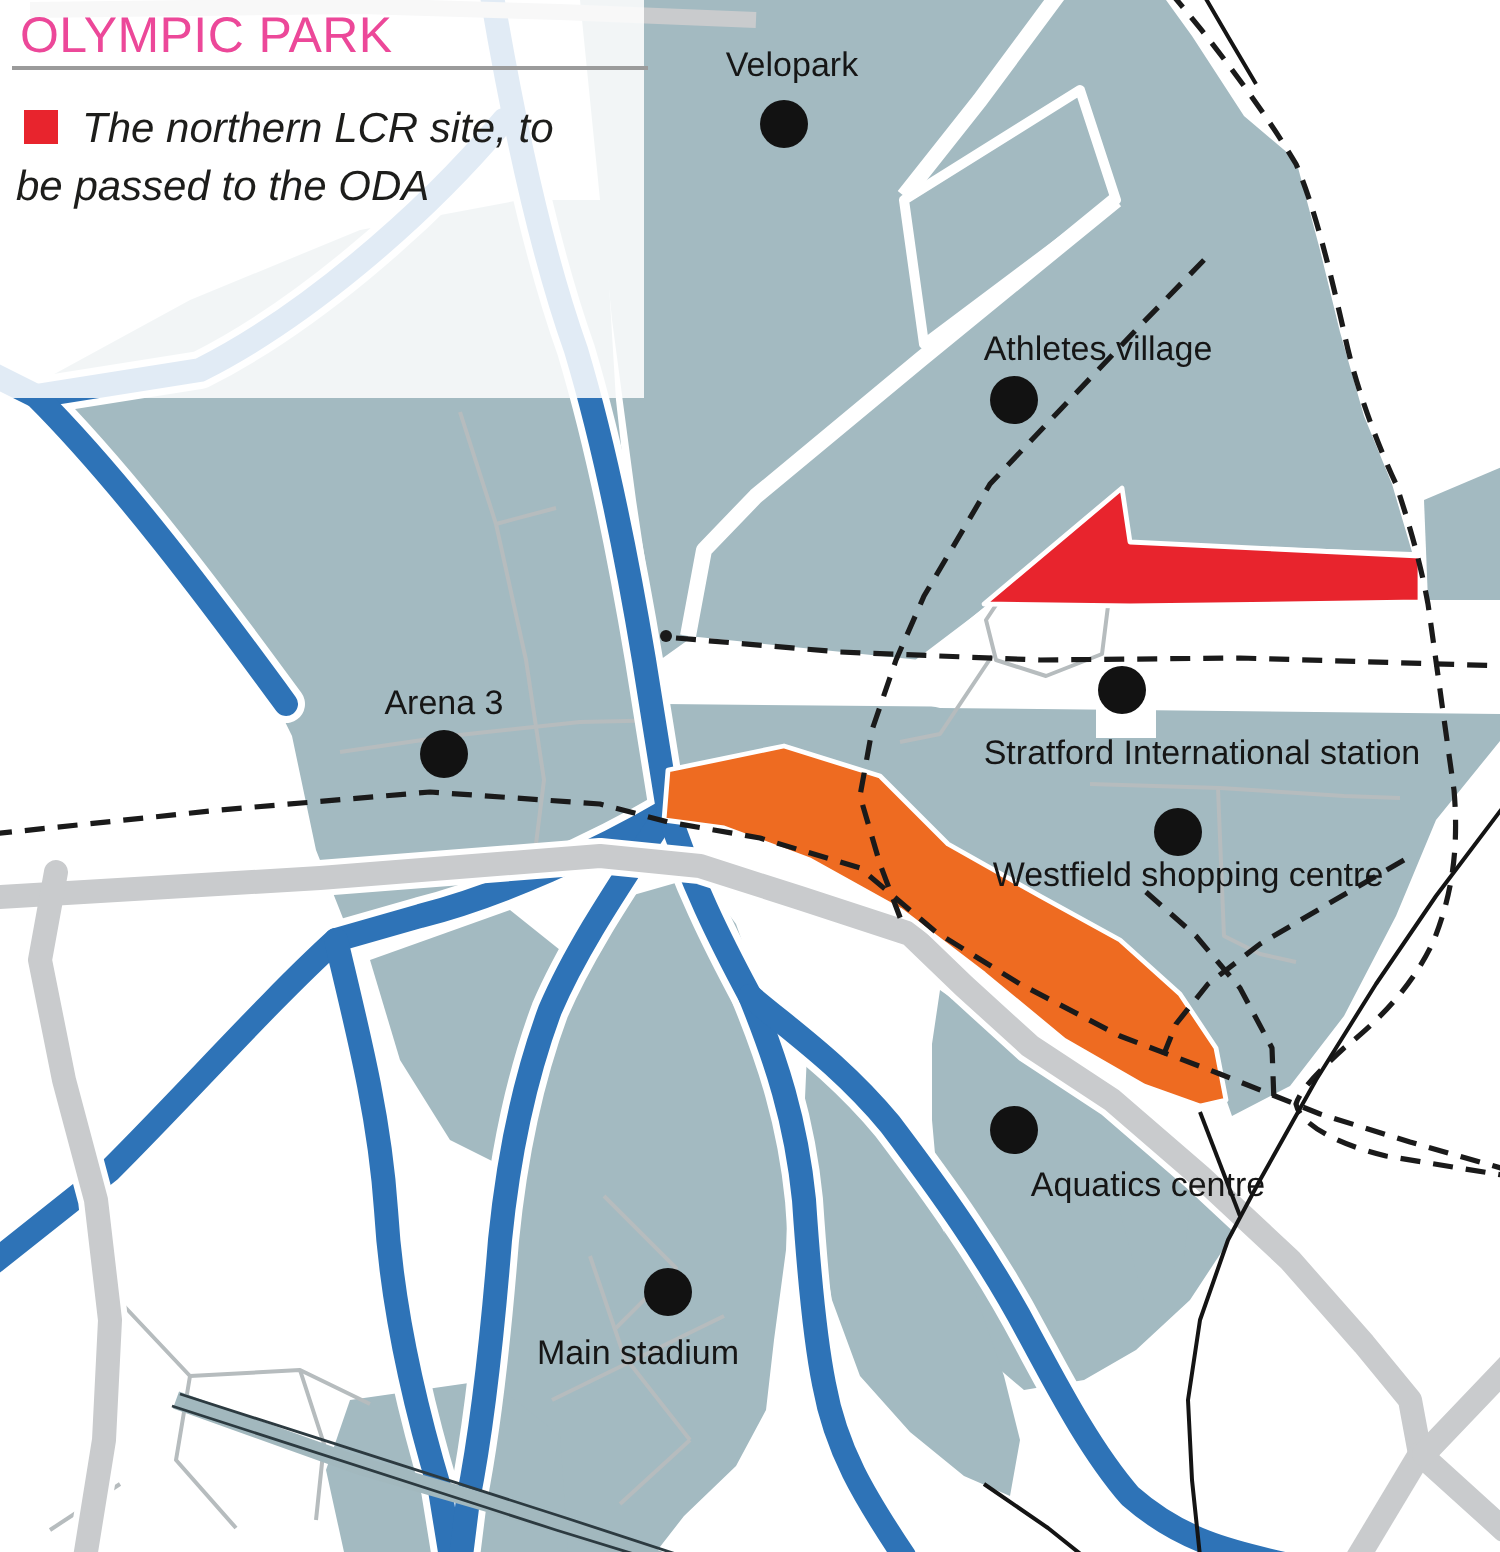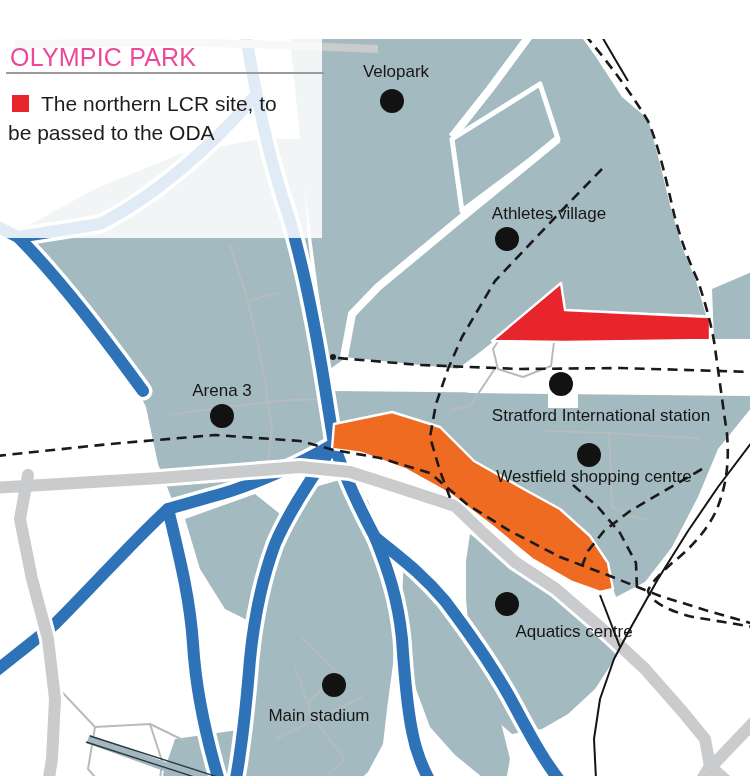--- a/index.html
+++ b/index.html
@@ -1,18 +1,18 @@
 <!DOCTYPE html>
 <html style="--region-fill: #a3bac1; --river: #2e73b7; --road: #c9cbcd; --minor-road: #b6bcbe; --rail-band: #a2b8be; --site-northern: #e8242d; --site-southern: #ee6b21; --ink: #161616;"><head>
 <meta charset="utf-8">
 <style>
   html,body{margin:0;padding:0;background:#fff;}
   body{width:750px;height:776px;position:relative;overflow:hidden;
        font-family:"Liberation Sans","DejaVu Sans",sans-serif;}
-  #map-wrap{position:absolute;inset:0;margin-top:39px;}
+  #map-wrap{position:absolute;inset:0;}
   svg{position:absolute;left:0;top:0;}
 
   .region{fill:var(--region-fill);stroke:none;}
   .river-casing{fill:none;stroke:#ffffff;stroke-width:19;stroke-linejoin:round;stroke-linecap:round;}
   .river{fill:none;stroke:var(--river);stroke-width:12;stroke-linejoin:round;stroke-linecap:round;}
   .road-casing{fill:none;stroke:#ffffff;stroke-width:18;stroke-linejoin:round;}
   .road{fill:none;stroke:var(--road);stroke-width:12;stroke-linejoin:round;stroke-linecap:round;}
   .road-thin{fill:none;stroke:var(--road);stroke-width:8;}
   .minor{fill:none;stroke:var(--minor-road);stroke-width:2;stroke-linejoin:round;fill:none;}
   .white-road{fill:none;stroke:#ffffff;stroke-width:8;stroke-linejoin:round;}
@@ -27,21 +27,21 @@
   .marker{fill:#121212;}
   .map-label{fill:var(--ink);font-size:17px;}
 
   #legend-overlay{position:absolute;left:0;top:0;width:322px;height:199px;
       background:rgba(255,255,255,0.86);}
   #title-block{position:absolute;left:10px;top:4px;width:315px;}
   #page-title{font-size:25px;font-weight:normal;color:#ec4899;letter-spacing:0.2px;}
   #title-rule{position:absolute;left:6px;top:33px;width:318px;height:2px;background:#9b9b9b;}
   #legend{position:absolute;left:8px;top:50px;width:272px;font-size:21px;
       line-height:29px;color:#1d1d1b;}
-  #legend p{margin:0;padding:0;}
+  #legend p{margin:0;padding:0;font-style:italic;}
   .swatch{display:inline-block;width:17px;height:17px;margin:0 12px 0 4px;
       position:relative;top:1px;}
   .swatch-n{background:var(--site-northern);}
   .swatch-s{background:var(--site-southern);}
 </style>
 </head>
 <body>
 
 <div id="map-wrap">
 <svg width="750" height="776" viewBox="0 0 750 776">

